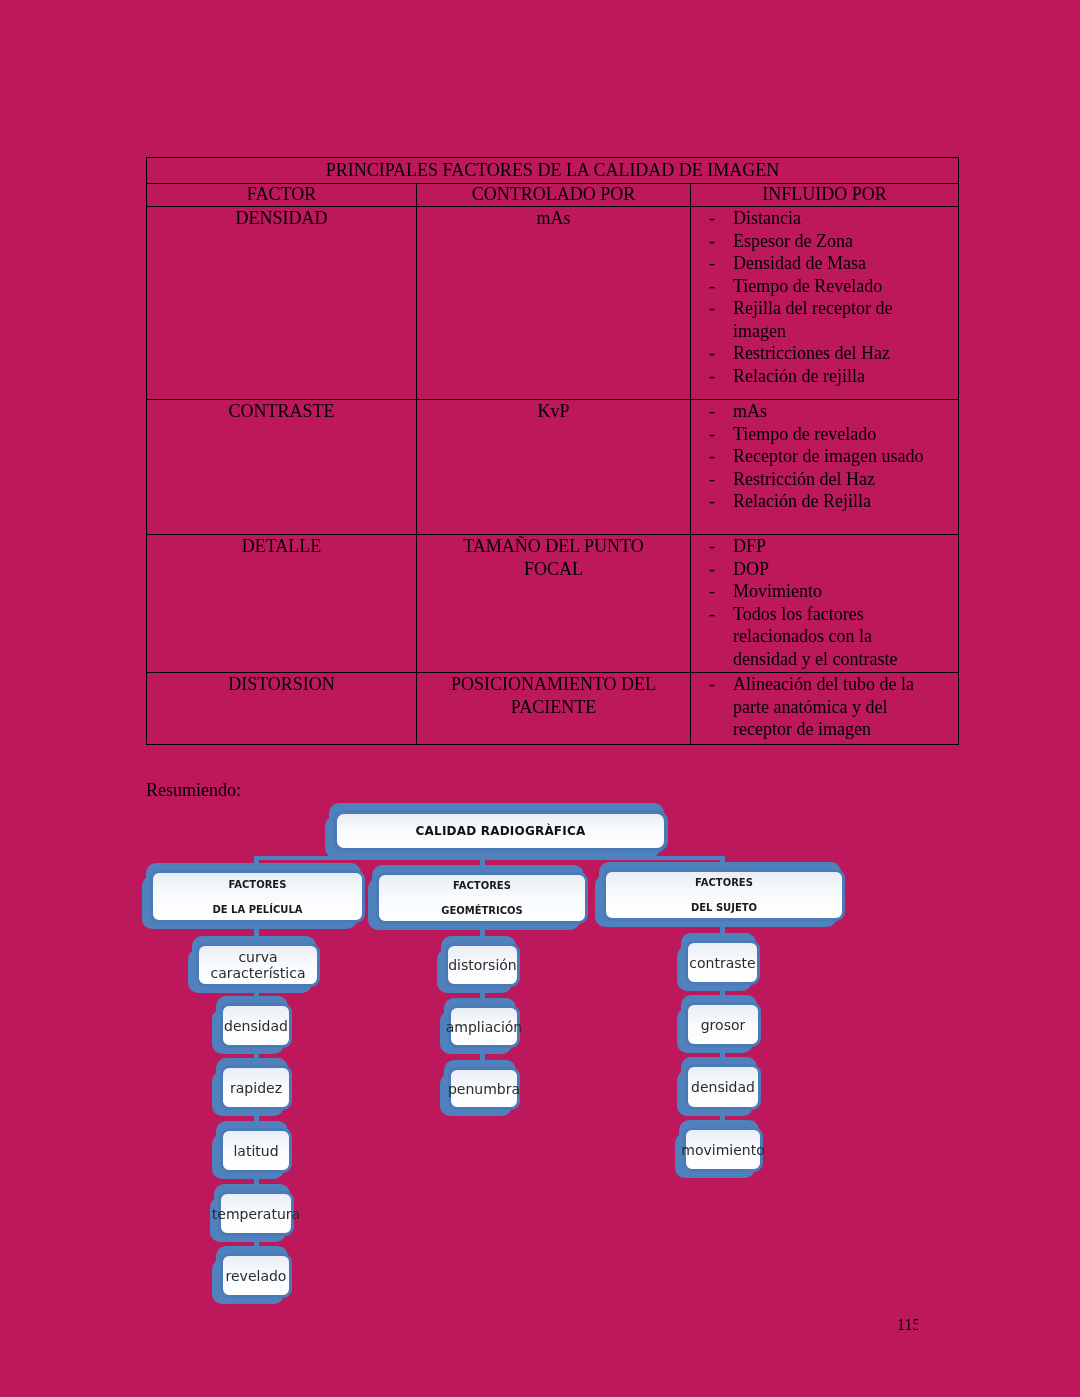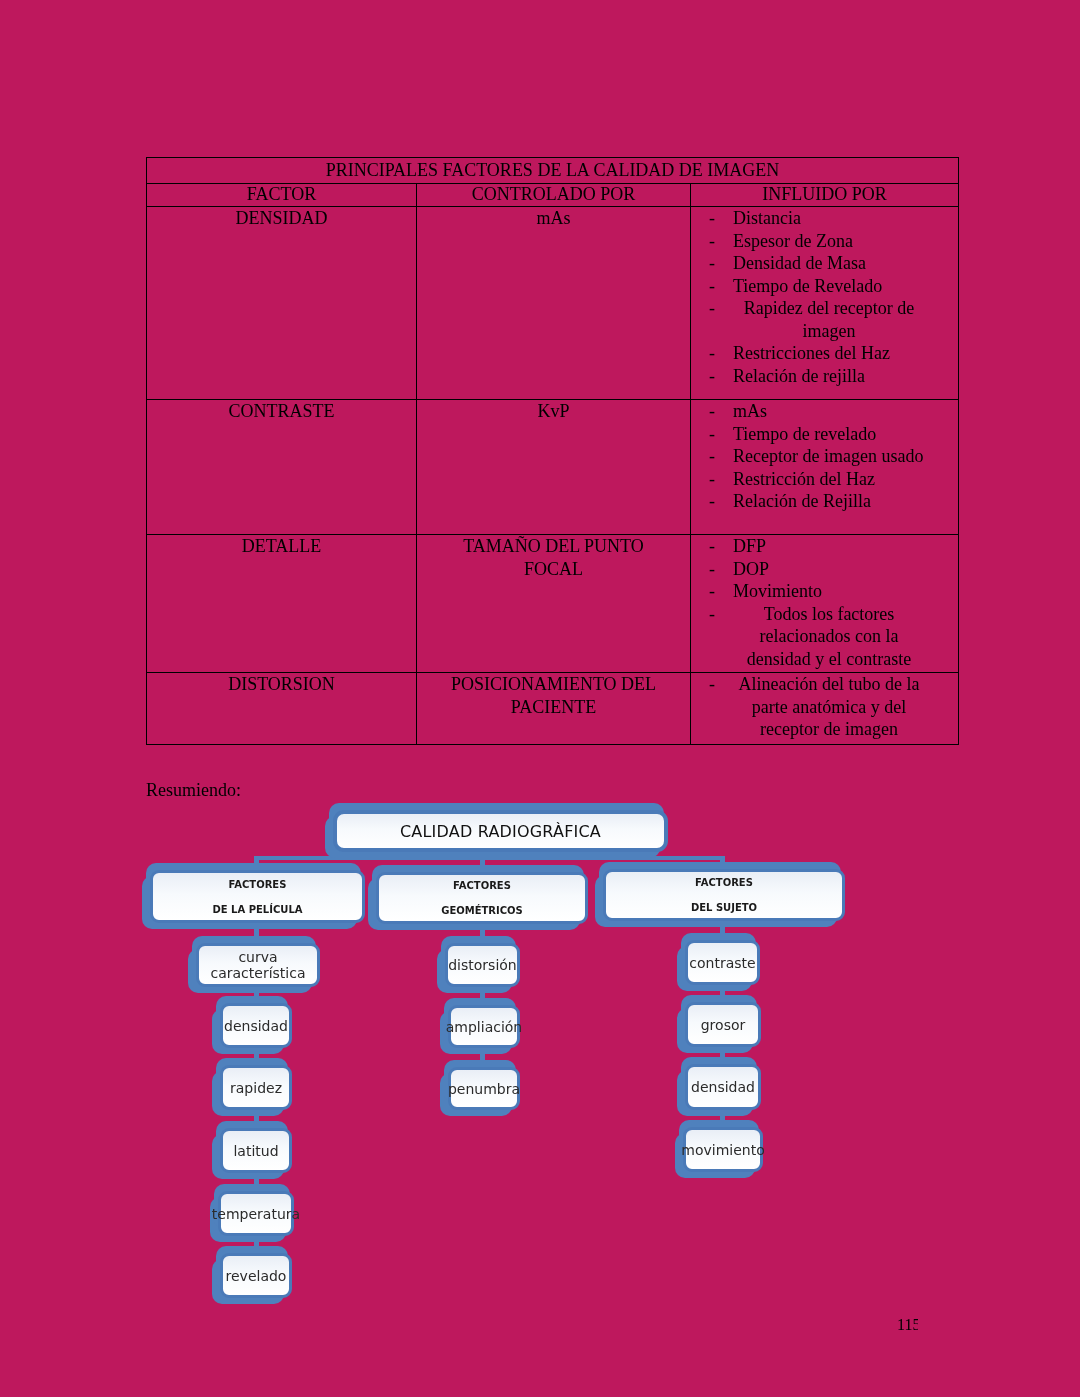--- a/index.html
+++ b/index.html
@@ -16,42 +16,42 @@
   }
   .doc-table td { border:1.5px solid #000; padding:0; vertical-align:top; }
   .t-title { text-align:center; height:25px; line-height:24px; }
   .t-head  { text-align:center; height:22px; line-height:21px; }
   .cell-factor { text-align:center; padding-top:5px; }
   .cell-ctl { text-align:center; padding-top:5px; }
   .ctl-inner { width:218px; margin:0 auto; }
   .cell-inf { padding-top:5px; }
   .bullet { display:flex; align-items:flex-start; }
   .dash { flex:0 0 42px; padding-left:18px; box-sizing:border-box; }
-  .btxt { max-width:192px;text-align:center; }
+  .btxt { max-width:192px; }
 
   
   .sec-label { position:absolute; left:146px; top:779px; font:18px/22px "Liberation Serif", serif; }
 
   .conn { position:absolute; background:#4f81bd; z-index:0; }
 
   .node { position:absolute; z-index:1; }
   .node::before, .node::after {
     content:""; position:absolute; inset:0; background:#4f81bd; border-radius:10px;
   }
   .node::before { transform:translate(-8px,6px); }
   .node::after  { transform:translate(-4px,-7px); }
   .face {
     position:absolute; inset:0; z-index:2; box-sizing:border-box;
     background:linear-gradient(180deg,#e9eef6 0%, #f7fafd 45%, #ffffff 100%);
     border:3px solid #4a7ab8; border-radius:9px;
     display:flex; flex-direction:column; align-items:center; justify-content:center;
     font-family:"DejaVu Sans", sans-serif; text-align:center;
   }
   .root .face { border-width:4px; border-radius:11px; }
-  .root-lbl   { font-size:16px; font-weight:normal; color:#111; letter-spacing:.2px; }
+  .root-lbl   { font-size:12px; font-weight:bold; color:#111; letter-spacing:.2px; }
   .branch-lbl { font-size:10px; font-weight:bold; color:#1a1a1a; line-height:25px; }
   .child-lbl  { font-size:14px; color:#2b2b2b; }
 
   .page-num {
     position:absolute; left:897px; top:1316px; width:21px; overflow:hidden;
     font:16px/18px "Liberation Serif", serif; white-space:nowrap;
   }
 </style>
 </head>
 <body>
@@ -91,21 +91,21 @@
         <div class="bullet">
               <span class="dash">-</span>
               <span class="btxt">Densidad de Masa</span>
             </div>
         <div class="bullet">
               <span class="dash">-</span>
               <span class="btxt">Tiempo de Revelado</span>
             </div>
         <div class="bullet">
               <span class="dash">-</span>
-              <span class="btxt">Rapidez del receptor de imagen</span>
+              <span class="btxt">Rejilla del receptor de imagen</span>
             </div>
         <div class="bullet">
               <span class="dash">-</span>
               <span class="btxt">Restricciones del Haz</span>
             </div>
         <div class="bullet">
               <span class="dash">-</span>
               <span class="btxt">Relación de rejilla</span>
             </div>
       </td>

